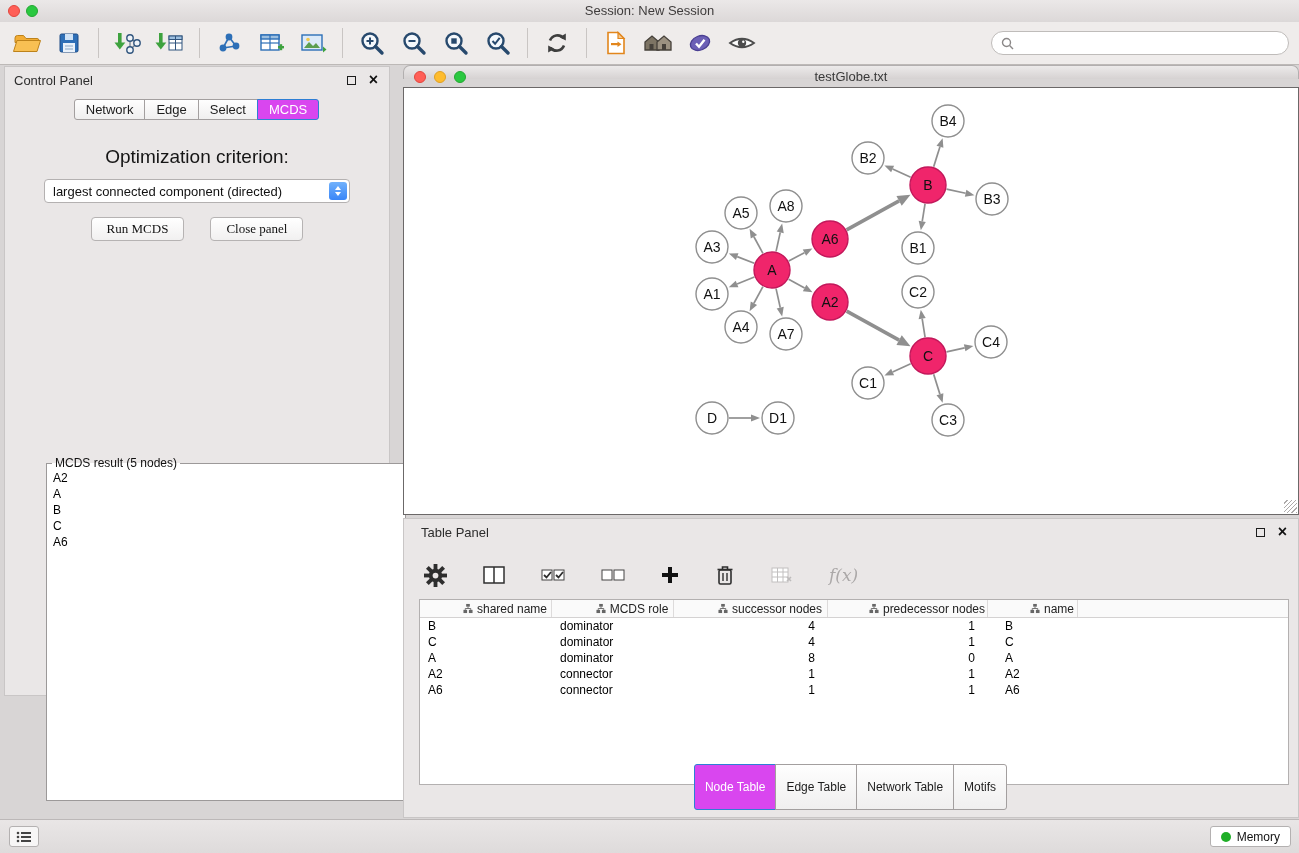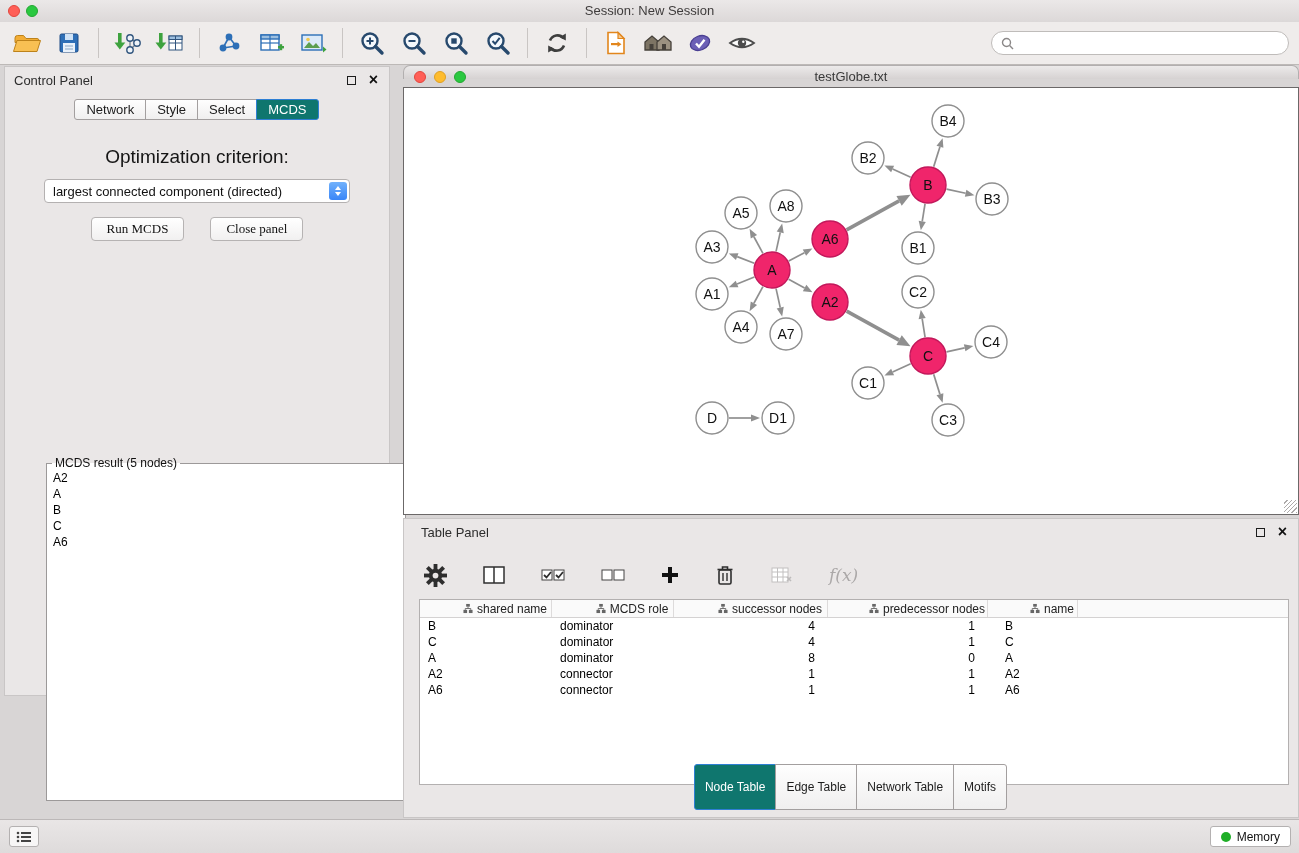--- a/index.html
+++ b/index.html
@@ -31,21 +31,21 @@
   .panel-header { height:26px; display:flex; align-items:center; font-size:13px; color:#2d2d2d; }
   .panel-header .ph-title { padding-left:9px; flex:1; }
   .float-ic { width:9px; height:9px; border:1.5px solid #1c1c1c; margin-right:13px; }
   .close-ic { font-size:16px; font-weight:bold; color:#111; margin-right:11px; line-height:1; }
 
   .seg-tabs { display:flex; justify-content:center; }
   .seg-tab { font-size:13px; color:#1c1c1c; background:linear-gradient(#fefefe,#f0efef);
              border:1px solid #a39f9f; padding:2px 11px; margin-left:-1px; }
   .seg-tab:first-child { border-radius:3px 0 0 3px; }
   .seg-tab:last-child { border-radius:0 3px 3px 0; }
-  .seg-tab.active { background:#0f766e; color:#fff; border-color:#2e7fd4; }
+  .seg-tab.active { background:#d946ef; color:#fff; border-color:#2e7fd4; }
 
   
   .control-panel { position:absolute; left:4px; top:66px; width:386px; height:630px;
                    background:#eae7e7; border:1px solid #c9c6c6; }
   .cp-tabs { margin-top:6px; }
   .opt-label { text-align:center; margin-top:26px; font-size:19px; color:#161616; }
   .combo { width:306px; height:24px; margin:11px auto 0; background:#fff; border:1px solid #b4b1b1;
            border-radius:4px; display:flex; align-items:center; font-size:13px; color:#111;
            padding-left:8px; position:relative; }
   .combo-stepper { position:absolute; right:2px; top:2px; width:18px; height:18px; border-radius:3px;
@@ -274,21 +274,21 @@
 </div>
 
 <div class="control-panel">
   <div class="panel-header">
     <span class="ph-title">Control Panel</span>
     <span class="float-ic"></span>
     <span class="close-ic">×</span>
   </div>
   <div class="seg-tabs cp-tabs">
       <div class="seg-tab">Network</div>
-      <div class="seg-tab">Style</div>
+      <div class="seg-tab">Edge</div>
       <div class="seg-tab">Select</div>
       <div class="seg-tab active">MCDS</div>
     </div>
   <div class="opt-label">Optimization criterion:</div>
   <div class="combo">
     <span>largest connected component (directed)</span>
     <span class="combo-stepper">
         <span class="up"></span>
         <span class="down"></span>
       </span>

